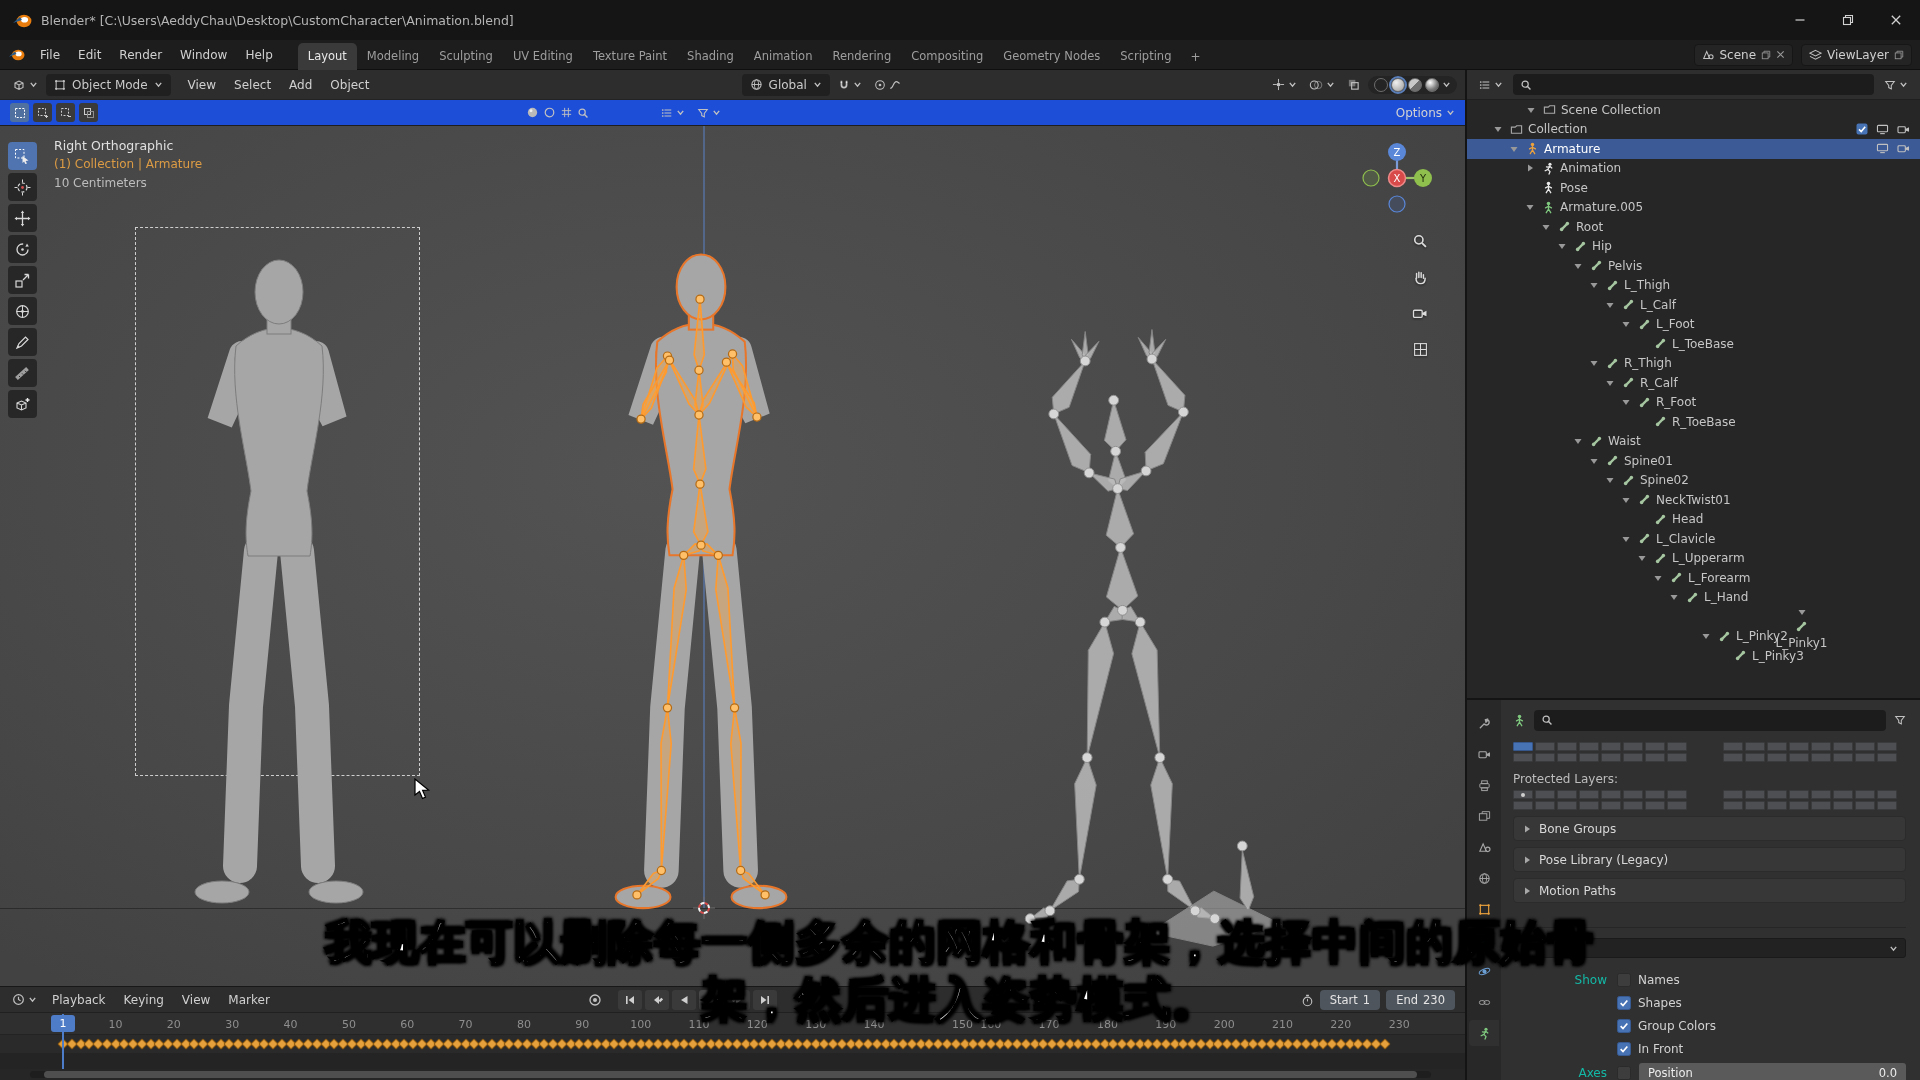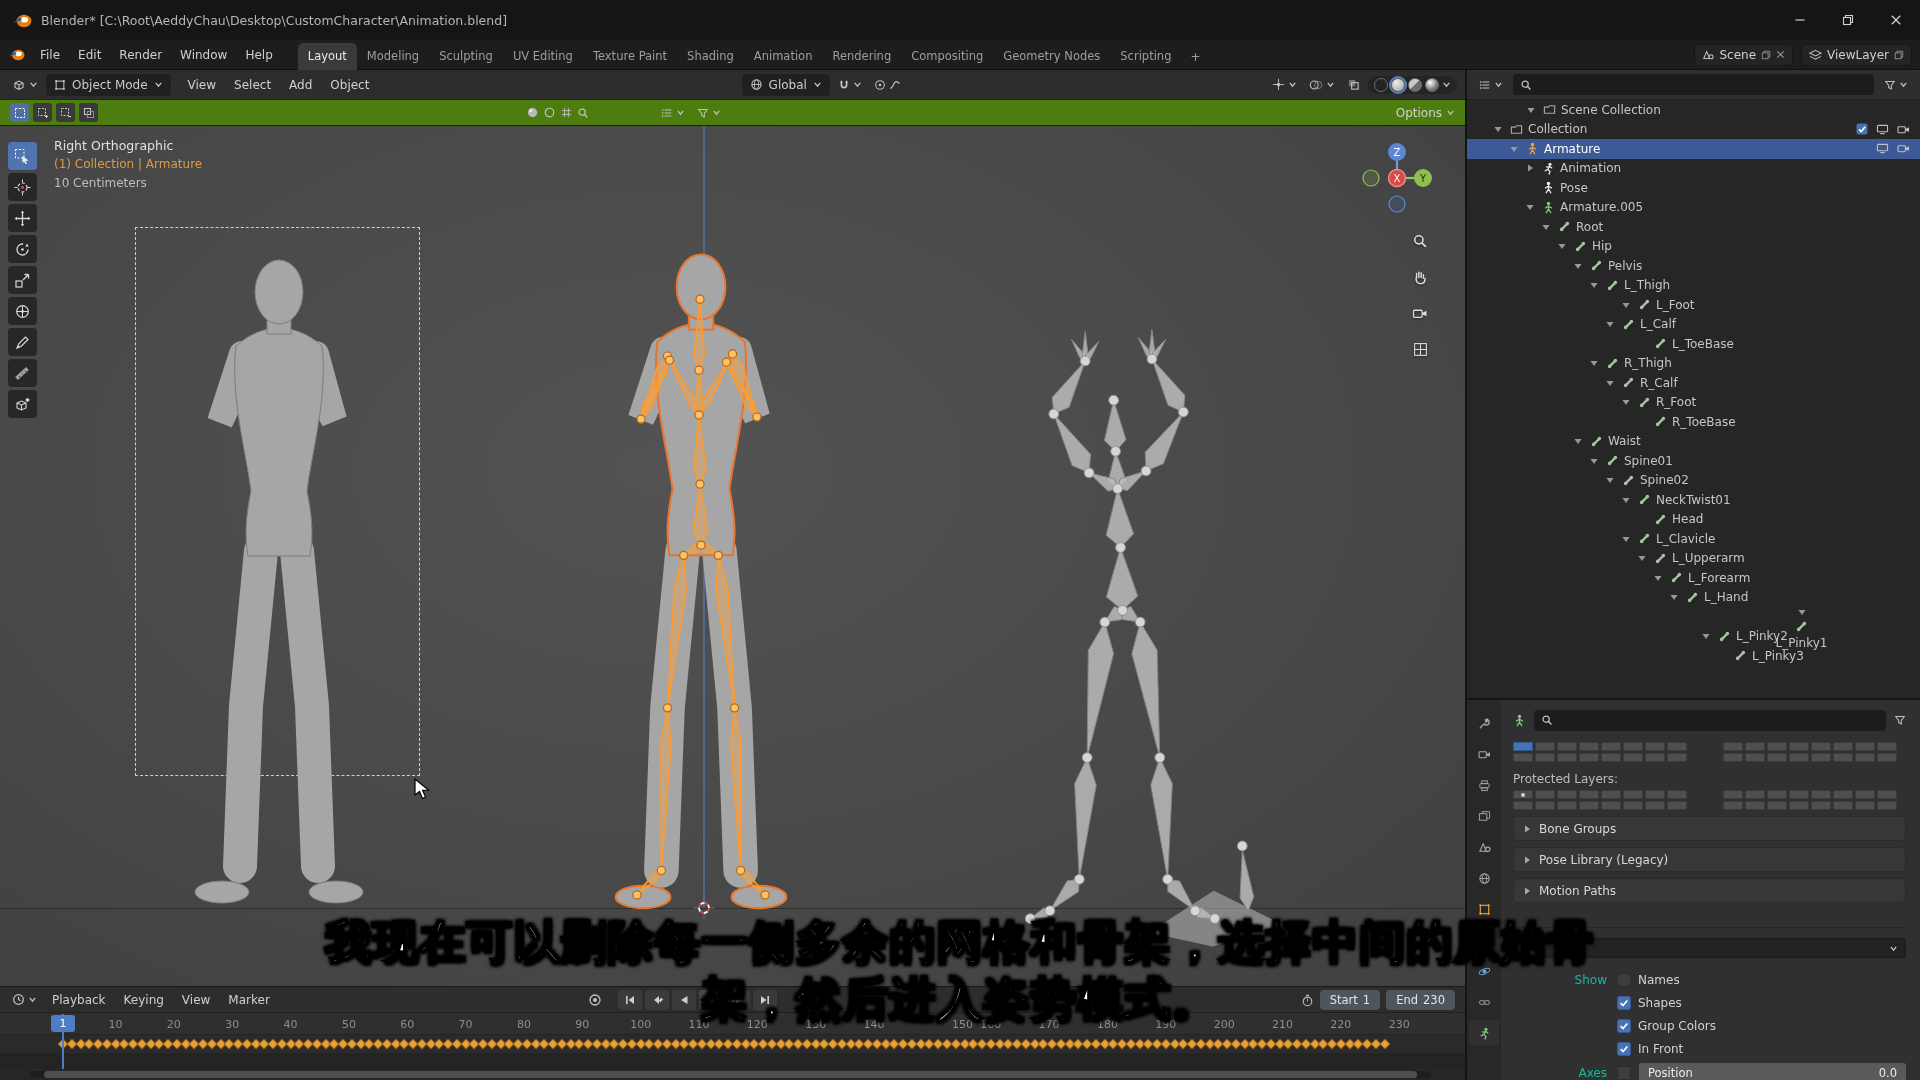--- a/index.html
+++ b/index.html
@@ -39,21 +39,21 @@
   .pill{background:#202020;border-radius:4px;height:22px;display:inline-flex;align-items:center;gap:6px;padding:0 8px}
   #vmenus{display:flex;margin-left:4px}
   .vh-spacer{flex:1}
   .shading{display:inline-flex;align-items:center;gap:3px;background:#242424;border-radius:10px;padding:2px 6px}
   .ball{width:14px;height:14px;border-radius:50%;border:1px solid #6d6d6d;background:transparent}
   .ball.solid{background:radial-gradient(circle at 35% 30%,#efefef,#9b9b9b)}
   .ball.mat{background:linear-gradient(135deg,#c9c9c9 50%,#6f6f6f 50%)}
   .ball.rend{background:radial-gradient(circle at 35% 30%,#fff,#7c7c7c 60%,#4a4a4a)}
   .ball.on{outline:2px solid #5b7fb9}
 
-  #vtools{position:absolute;left:0;top:100px;width:1465px;height:26px;background:#4d7c0f;
+  #vtools{position:absolute;left:0;top:100px;width:1465px;height:26px;background:#1d4ed8;
           border-bottom:1px solid #1e1e1e;display:flex;align-items:center;padding:0 10px;gap:4px}
   .selmode{width:19px;height:19px;background:#3a3a3a;border-radius:3px;display:flex;align-items:center;justify-content:center}
   .selmode.on{background:#50719f}
   #vt-options{margin-left:auto;display:flex;align-items:center;gap:4px;color:#d2d2d2}
 
   
   #viewport{position:absolute;left:0;top:126px;width:1465px;height:860px;overflow:hidden;
             background:radial-gradient(ellipse 1000px 640px at 45% 40%,#535353,#484848 68%,#424242)}
   #axis-line{position:absolute;left:703px;top:0;width:2px;height:782px;background:rgba(90,125,190,.55)}
   #floor-line{position:absolute;left:0;top:782px;width:1465px;height:1px;background:rgba(0,0,0,.35)}
@@ -157,21 +157,21 @@
 <div id="app">
 
   <div id="titlebar">
     <span class="ic">
       <svg width="20" height="15" viewBox="0 0 20 15">
           <ellipse cx="12" cy="8" rx="7.4" ry="6.2" fill="#e87d0d"></ellipse>
           <ellipse cx="12.5" cy="6.8" rx="3.6" ry="2.8" fill="#fff"></ellipse>
           <path d="M1 10 L8 4 L10 7 Z" fill="#2b5c8a"></path>
         </svg>
     </span>
-    <span class="title">Blender* [C:\Root\AeddyChau\Desktop\CustomCharacter\Animation.blend]</span>
+    <span class="title">Blender* [C:\Users\AeddyChau\Desktop\CustomCharacter\Animation.blend]</span>
     <div id="win-controls">
       <div class="wbtn">
           <svg width="12" height="12" viewBox="0 0 12 12">
             <line x1="1.5" y1="6" x2="10.5" y2="6" stroke="currentColor" stroke-width="1.2"></line>
           </svg>
         </div>
       <div class="wbtn">
           <svg width="12" height="12" viewBox="0 0 12 12">
             <rect x="1.5" y="3.5" width="7" height="7" fill="none" stroke="currentColor" stroke-width="1.1"></rect>
             <path d="M3.5 3.5 V1.5 H10.5 V8.5 H8.5" fill="none" stroke="currentColor" stroke-width="1.1"></path>
@@ -1214,49 +1214,49 @@
           </span>
           <span class="oicon ic c-bone">
             <svg width="13" height="13" viewBox="0 0 14 14">
               <line x1="5" y1="9" x2="9" y2="5" stroke="currentColor" stroke-width="2.4" stroke-linecap="round"></line>
               <circle cx="3.9" cy="10.1" r="1.9" fill="currentColor"></circle>
               <circle cx="10.1" cy="3.9" r="1.9" fill="currentColor"></circle>
             </svg>
           </span>
           <span class="olabel">L_Thigh</span>
         </div>
+        <div class="orow" style="padding-left: 136px;">
+          <span class="expander">
+            <svg width="10" height="10" viewBox="0 0 10 10">
+              <path d="M1.5 3 H8.5 L5 8 Z" fill="currentColor"></path>
+            </svg>
+          </span>
+          <span class="oicon ic c-bone">
+            <svg width="13" height="13" viewBox="0 0 14 14">
+              <line x1="5" y1="9" x2="9" y2="5" stroke="currentColor" stroke-width="2.4" stroke-linecap="round"></line>
+              <circle cx="3.9" cy="10.1" r="1.9" fill="currentColor"></circle>
+              <circle cx="10.1" cy="3.9" r="1.9" fill="currentColor"></circle>
+            </svg>
+          </span>
+          <span class="olabel">L_Calf</span>
+        </div>
         <div class="orow" style="padding-left: 152px;">
           <span class="expander">
             <svg width="10" height="10" viewBox="0 0 10 10">
               <path d="M1.5 3 H8.5 L5 8 Z" fill="currentColor"></path>
             </svg>
           </span>
           <span class="oicon ic c-bone">
             <svg width="13" height="13" viewBox="0 0 14 14">
               <line x1="5" y1="9" x2="9" y2="5" stroke="currentColor" stroke-width="2.4" stroke-linecap="round"></line>
               <circle cx="3.9" cy="10.1" r="1.9" fill="currentColor"></circle>
               <circle cx="10.1" cy="3.9" r="1.9" fill="currentColor"></circle>
             </svg>
           </span>
           <span class="olabel">L_Foot</span>
-        </div>
-        <div class="orow" style="padding-left: 136px;">
-          <span class="expander">
-            <svg width="10" height="10" viewBox="0 0 10 10">
-              <path d="M1.5 3 H8.5 L5 8 Z" fill="currentColor"></path>
-            </svg>
-          </span>
-          <span class="oicon ic c-bone">
-            <svg width="13" height="13" viewBox="0 0 14 14">
-              <line x1="5" y1="9" x2="9" y2="5" stroke="currentColor" stroke-width="2.4" stroke-linecap="round"></line>
-              <circle cx="3.9" cy="10.1" r="1.9" fill="currentColor"></circle>
-              <circle cx="10.1" cy="3.9" r="1.9" fill="currentColor"></circle>
-            </svg>
-          </span>
-          <span class="olabel">L_Calf</span>
         </div>
         <div class="orow" style="padding-left: 168px;">
           <span class="expander"></span>
           <span class="oicon ic c-bone">
             <svg width="13" height="13" viewBox="0 0 14 14">
               <line x1="5" y1="9" x2="9" y2="5" stroke="currentColor" stroke-width="2.4" stroke-linecap="round"></line>
               <circle cx="3.9" cy="10.1" r="1.9" fill="currentColor"></circle>
               <circle cx="10.1" cy="3.9" r="1.9" fill="currentColor"></circle>
             </svg>
           </span>

